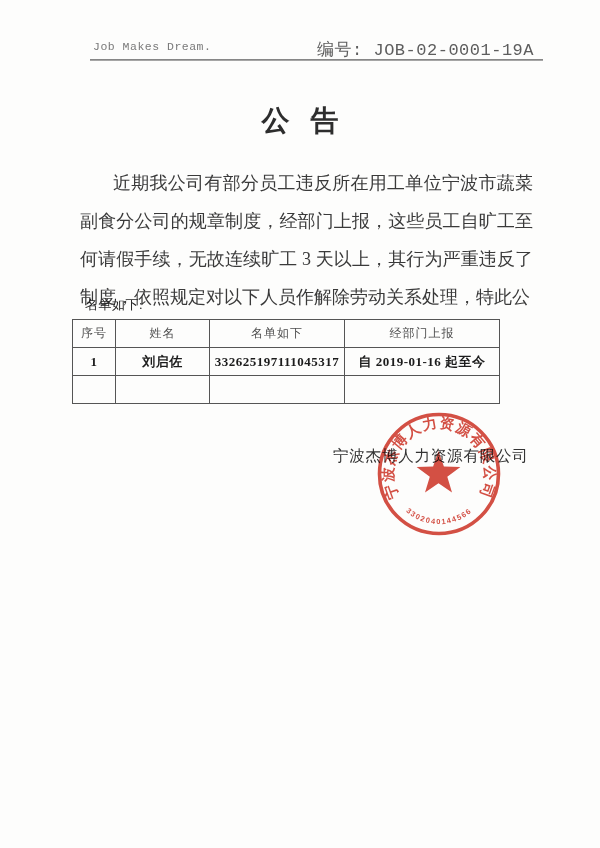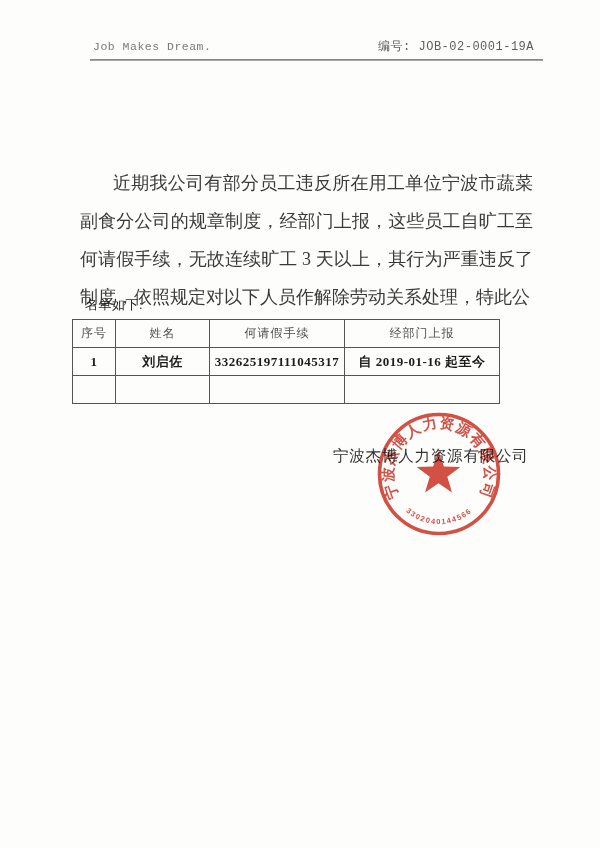--- a/index.html
+++ b/index.html
@@ -14,21 +14,21 @@
   }
   
   .hdr-slogan{
     position:absolute;left:93px;top:40px;
     font-family:"Liberation Mono","DejaVu Sans Mono",monospace;
     font-size:11.5px;color:#7a7a7a;letter-spacing:.5px;white-space:nowrap;
   }
   .hdr-docno{
     position:absolute;right:66px;top:38px;
     font-family:"Liberation Mono","DejaVu Sans Mono",monospace;
-    font-size:12px;color:#5d5d5d;letter-spacing:.5px;white-space:nowrap;
+    font-size:17px;color:#5d5d5d;letter-spacing:.5px;white-space:nowrap;
   }
   .hdr-rule{
     position:absolute;left:90px;right:57px;top:59px;height:2px;
     background:linear-gradient(#777,#b5b5b5);
   }
   
   .title{
     position:absolute;left:0;top:102px;width:600px;
     text-align:center;font-size:28px;font-weight:700;color:#2d2d2d;
     letter-spacing:7px;padding-left:7px;box-sizing:border-box;
@@ -73,20 +73,21 @@
 </style>
 </head>
 <body>
 
 <div class="page">
 
   <div class="hdr-slogan">Job Makes Dream.</div>
   <div class="hdr-docno">编号: JOB-02-0001-19A</div>
   <div class="hdr-rule"></div>
 
+  <div class="title">公 告</div>
 
   <div class="para">
     <div class="jline first">近期我公司有部分员工违反所在用工单位宁波市蔬菜公司蔬菜</div>
     <div class="jline">副食分公司的规章制度，经部门上报，这些员工自旷工至今未办理任</div>
     <div class="jline">何请假手续，无故连续旷工 3 天以上，其行为严重违反了公司的规章</div>
     <div class="jline last">制度，依照规定对以下人员作解除劳动关系处理，特此公告。</div>
   </div>
 
   <div class="list-label">名单如下:</div>
 
@@ -94,21 +95,21 @@
     <colgroup>
       <col style="width:43px">
         <col style="width:94px">
         <col style="width:135px">
         <col style="width:155px">
     </colgroup>
     <tbody>
         <tr>
       <th>序号</th>
       <th>姓名</th>
-      <th>何请假手续</th>
+      <th>名单如下</th>
       <th>经部门上报</th>
     </tr>
     <tr>
       <td>1</td>
       <td>刘启佐</td>
       <td>332625197111045317</td>
       <td>自 2019-01-16 起至今</td>
     </tr>
     <tr>
       <td></td>

